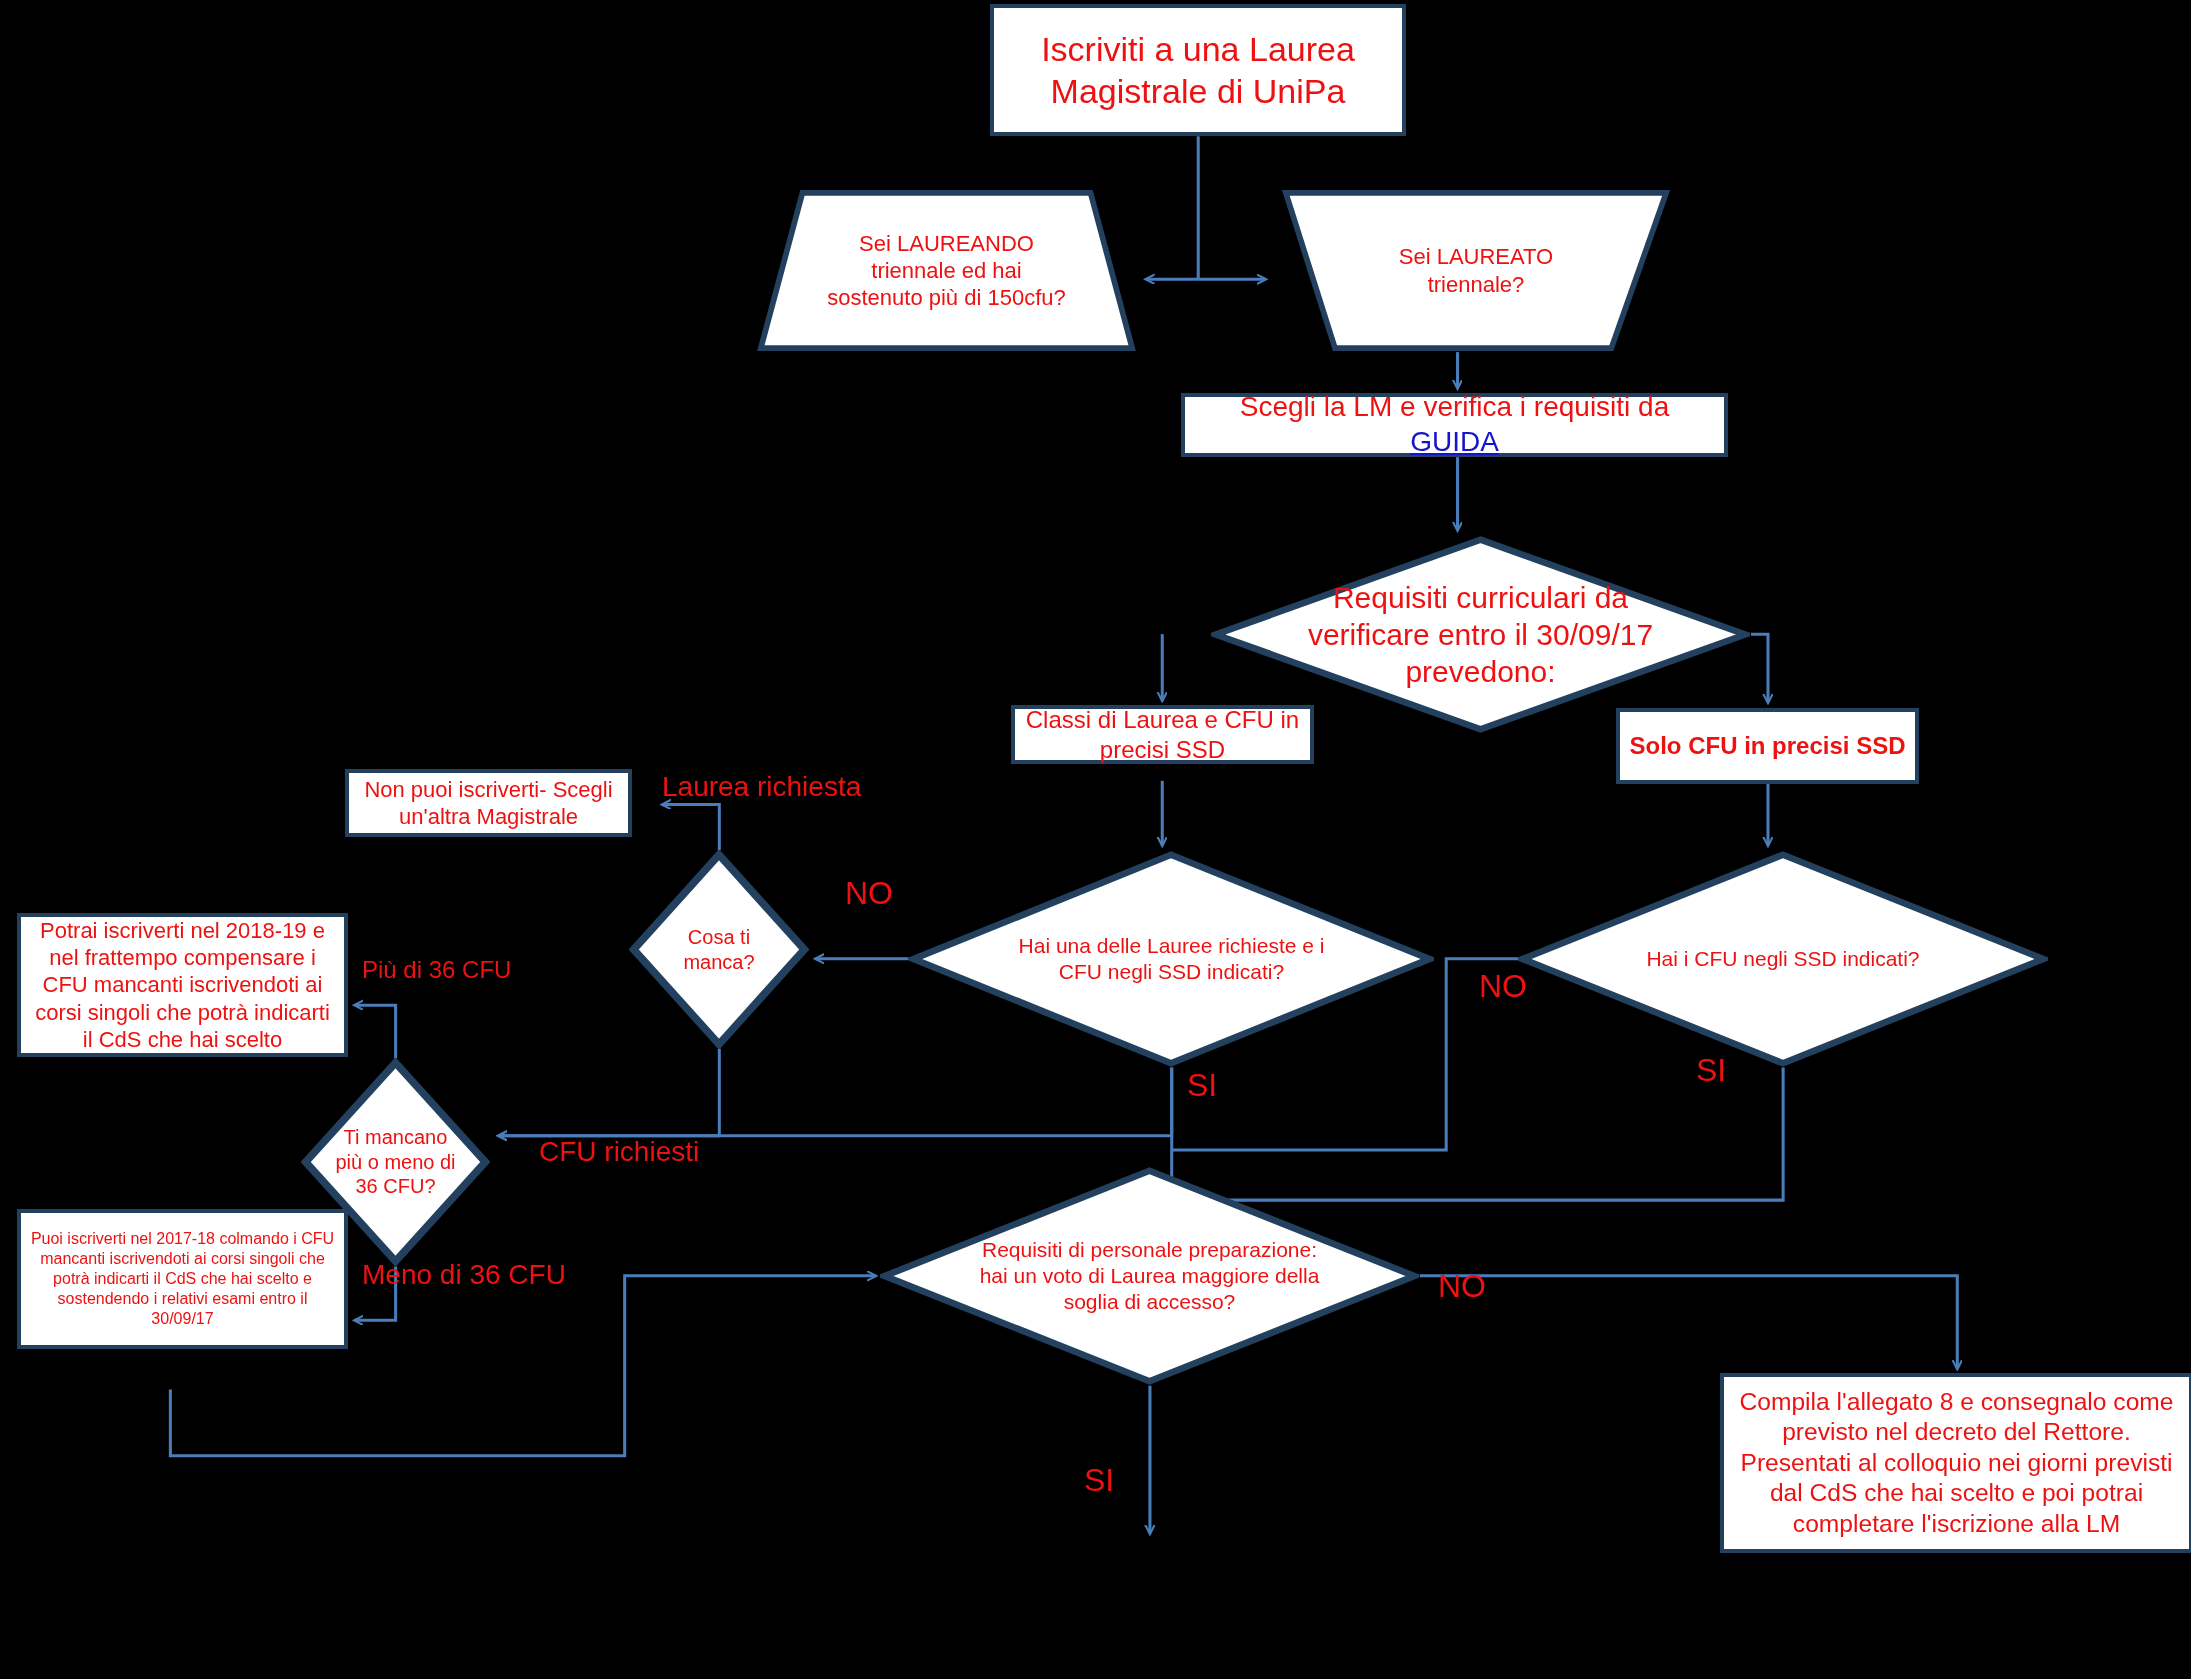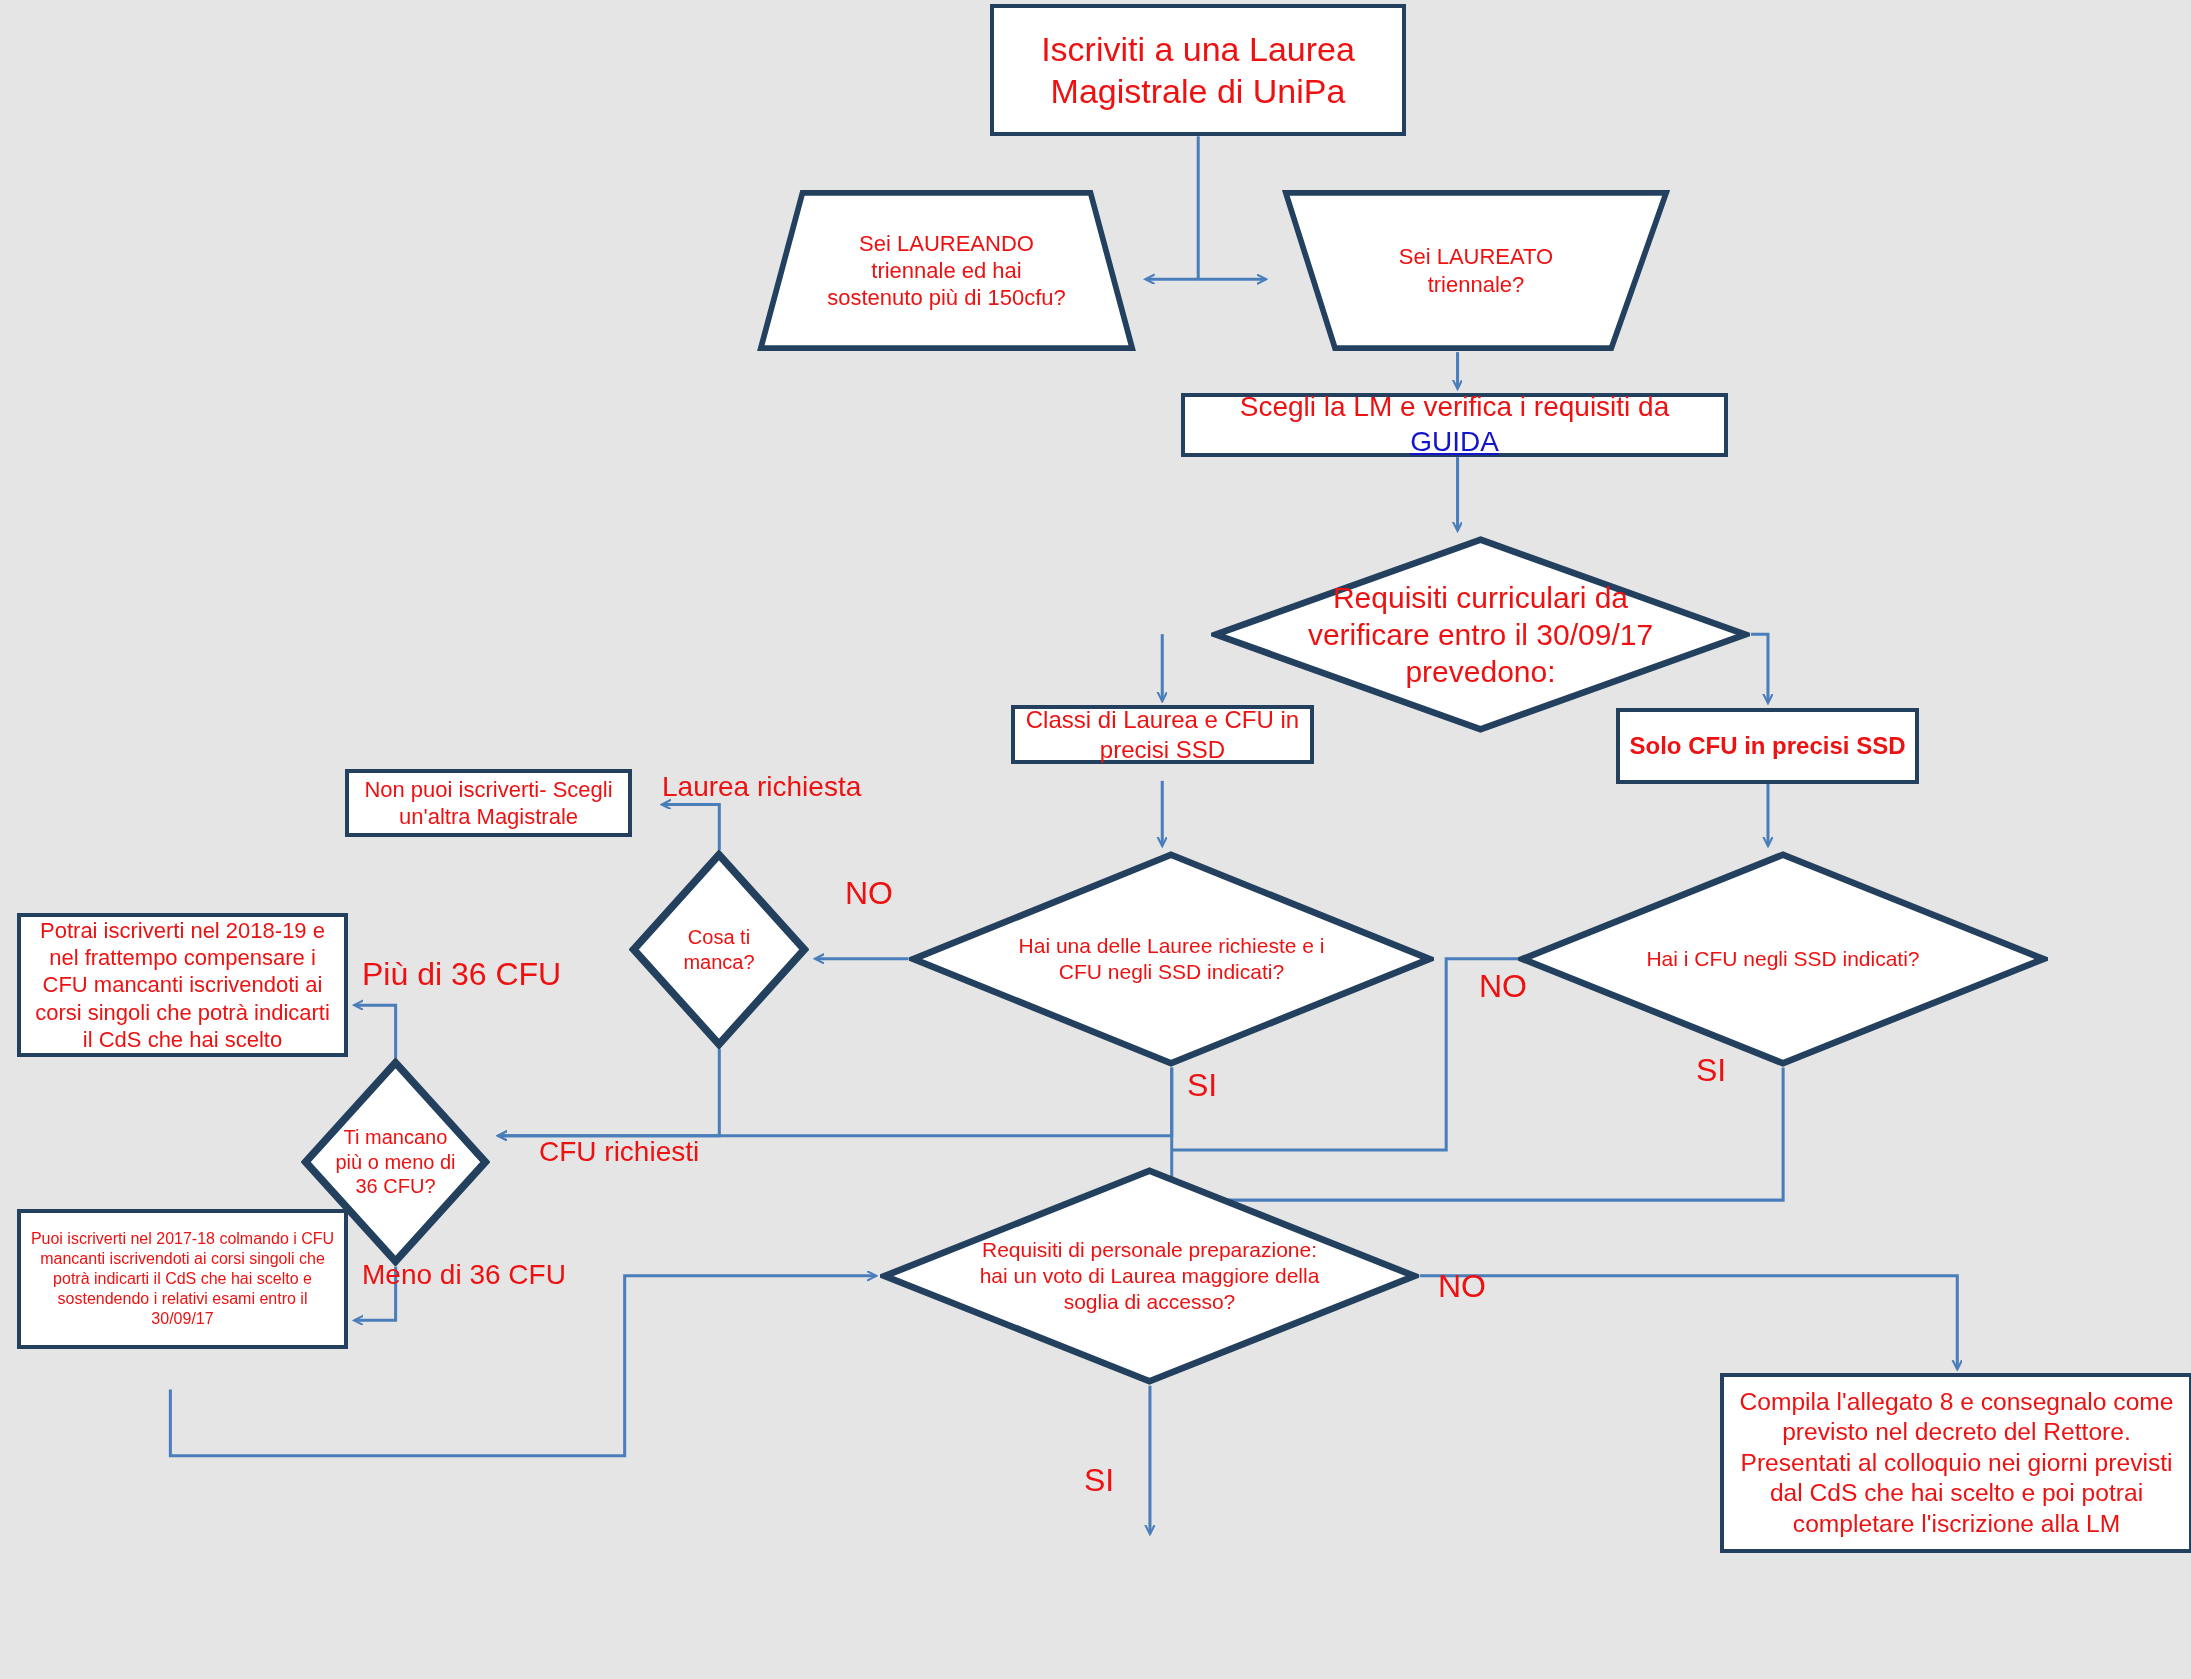--- a/index.html
+++ b/index.html
@@ -7,21 +7,21 @@
     padding: 0;
     background: #ffffff;
   }
   body {
     font-family: "Liberation Sans", sans-serif;
   }
   #stage {
     position: relative;
     width: 2192px;
     height: 1680px;
-    background: #e5e5e5;
+    background: #000000;
     overflow: hidden;
   }
   #wires {
     position: absolute;
     left: 0; top: 0;
     width: 2192px;
     height: 1680px;
     pointer-events: none;
   }
   .node {
@@ -93,21 +93,21 @@
   #n-prep       { left:880px;  top:1166px; width:539px;  height:220px; font-size:21px; }
   #n-compila    { left:1720px; top:1373px; width:473px;  height:180px; font-size:24.6px; }
   #n-finale     { left:979px; top:1539px; width:388px;  height:138px; font-size:26.5px; }
 
   
   #lb-laurea-rich { left:662px;  top:771px;  font-size:28px; }
   #lb-no-1        { left:845px;  top:875px;  font-size:32px; }
   #lb-no-2        { left:1479px; top:968px; font-size:32px; }
   #lb-si-1        { left:1187px; top:1067px; font-size:32px; }
   #lb-si-2        { left:1696px; top:1052px; font-size:32px; }
-  #lb-piu36       { left:362px;  top:956px; font-size:32px; }
+  #lb-piu36       { left:362px;  top:956px; font-size:24px; }
   #lb-cfu-rich    { left:539px;  top:1136px; font-size:28px; }
   #lb-meno36      { left:362px;  top:1259px; font-size:28px; }
   #lb-no-3        { left:1438px; top:1268px; font-size:32px; }
   #lb-si-3        { left:1084px; top:1462px; font-size:32px; }
 </style>
 </head>
 <body>
 
 <div id="stage">
 

